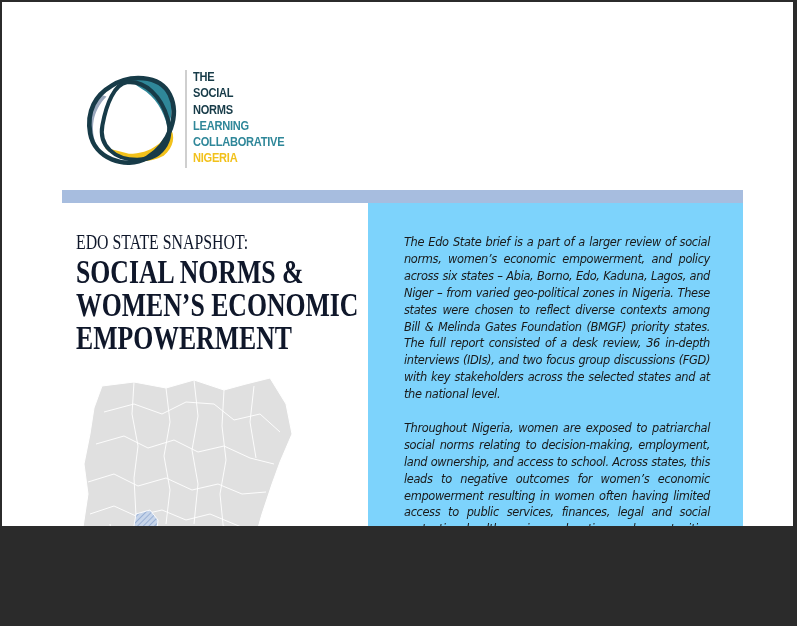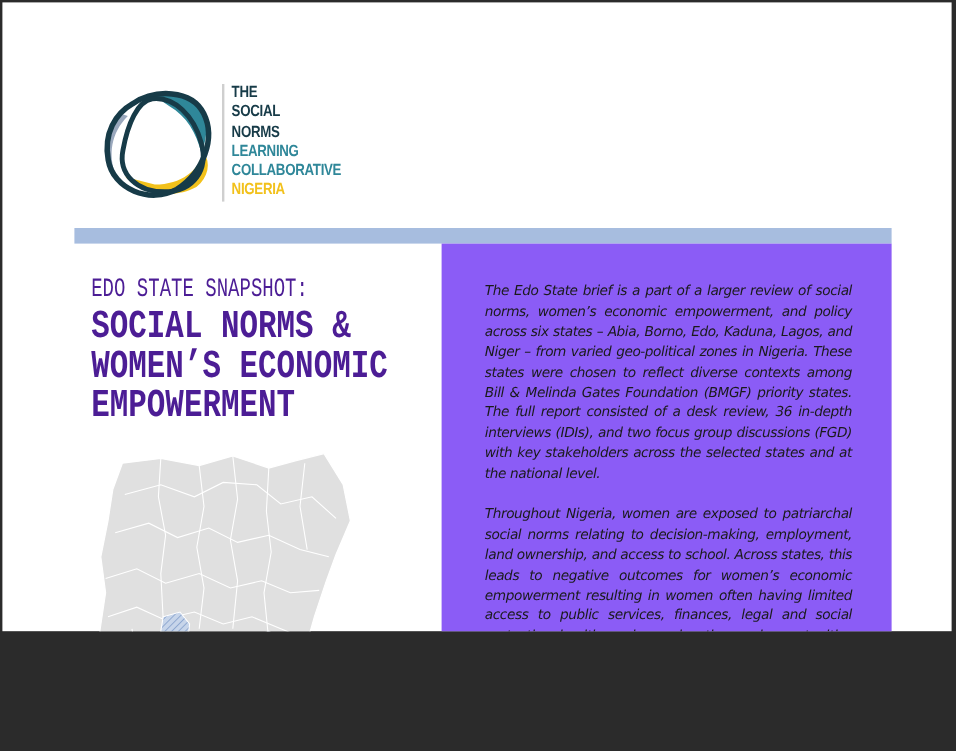--- a/index.html
+++ b/index.html
@@ -19,36 +19,36 @@
     font-size:13.5px; line-height:16.3px; letter-spacing:-0.3px;
     transform:scaleX(0.82); transform-origin:left top;
   }
   .logo-text div { white-space:nowrap; }
   .c-dark { color:#173b48; }
   .c-teal { color:#2f8799; }
   .c-yellow { color:#f2c11b; }
 
   .top-bar { position:absolute; left:60px; top:188px; width:681px; height:13px; background:#a7bddf; }
 
-  .title-block { position:absolute; left:74px; top:228px; font-family:Liberation Mono, monospace; color:#4c1d95; }
+  .title-block { position:absolute; left:74px; top:228px; font-family:Liberation Serif, serif; color:#0f172a; }
   .kicker {
     font-size:22px; line-height:24px; font-weight:400; white-space:nowrap;
     transform:scaleX(0.72); transform-origin:left top; letter-spacing:0px;
   }
   .headline {
     margin-top:2px;
     font-size:33px; line-height:33px; font-weight:700; white-space:nowrap;
     transform:scaleX(0.78); transform-origin:left top;
   }
 
   .map { position:absolute; left:72px; top:372px; width:226px; height:230px; }
 
   .side-panel {
     position:absolute; left:366px; top:201px; width:375px; height:403px;
-    background:#8b5cf6;
+    background:#7dd3fc;
   }
   .side-text {
     position:absolute; left:36px; top:31px; width:306px;
     font-family:"DejaVu Sans", sans-serif; font-style:italic;
     font-size:11.4px; line-height:16.9px; color:#1a1a1a; text-align:justify;
     letter-spacing:-0.35px;
   }
   .side-text p { margin:0 0 16.9px 0; }
 
   .bottom-rule { position:absolute; left:71px; top:619px; width:670px; height:2px; background:#d4d4d4; }

